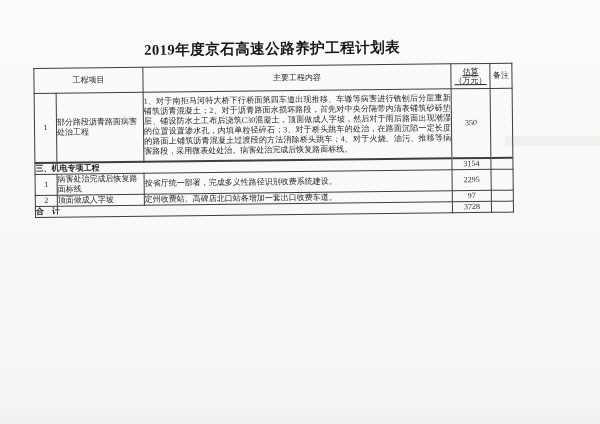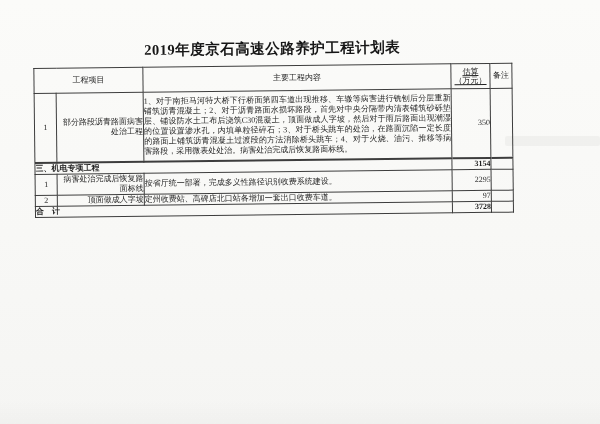--- a/index.html
+++ b/index.html
@@ -54,34 +54,34 @@
   table.plan{border:1.5px solid #2e2e2e;}
   td.center{text-align:center;}
   td.hdr{text-align:center;font-size:8px;color:#222;}
   .est-hdr span{display:block;line-height:9px;text-decoration:underline;}
   tr.r-header{height:25px;}
   tr.r-main{height:69px;}
   tr.r-section{height:10px;}
   tr.r-sub1{height:20px;}
   tr.r-sub2{height:11px;}
   tr.r-total{height:10px;}
-  td.name{padding:1px 2px;line-height:9.5px;text-align:right;}
+  td.name{padding:1px 2px;line-height:9.5px;text-align:left;}
   td.desc{
     padding:2px 3px;
     font-size:8px;
     line-height:10.3px;
     text-align:justify;
     text-justify:inter-ideograph;
     vertical-align:top;
   }
   td.desc-line{padding:0 3px;text-align:left;}
   td.section-label{font-weight:bold;padding:0 3px;text-align:left;}
   td.total-label{font-weight:bold;padding:0 3px;text-align:left;letter-spacing:3px;}
-  td.num{text-align:right;}
-  td.num.bold{font-weight:bold;}
+  td.num{text-align:center;}
+  td.num.bold{font-weight:normal;}
   
   tr.r-section td{border-top-width:2px;}
   tr.r-total td{border-top-width:1.5px;}
 </style>
 </head>
 <body>
 
 <div class="sheet"></div>
 <div class="scan-band"></div>
 <div class="scan-streak"></div>

